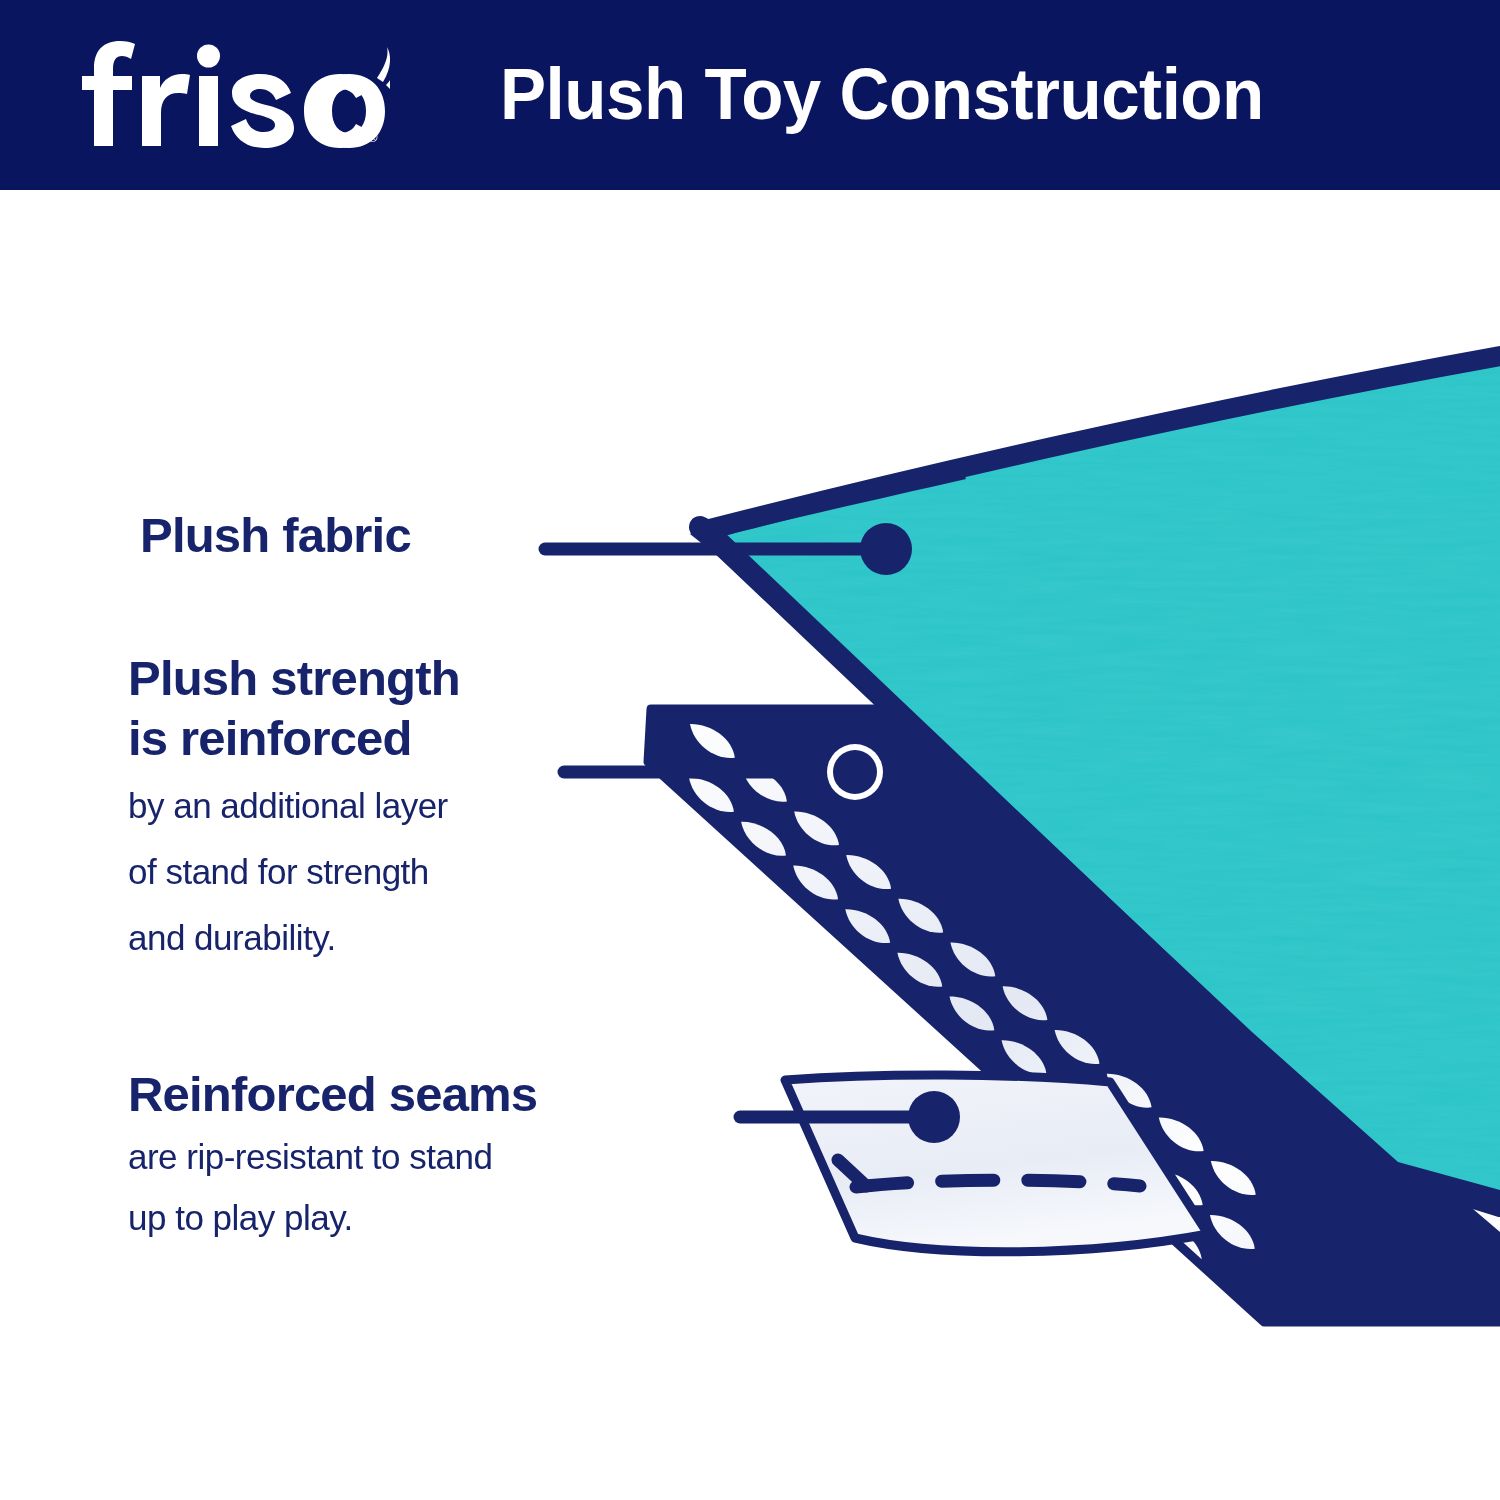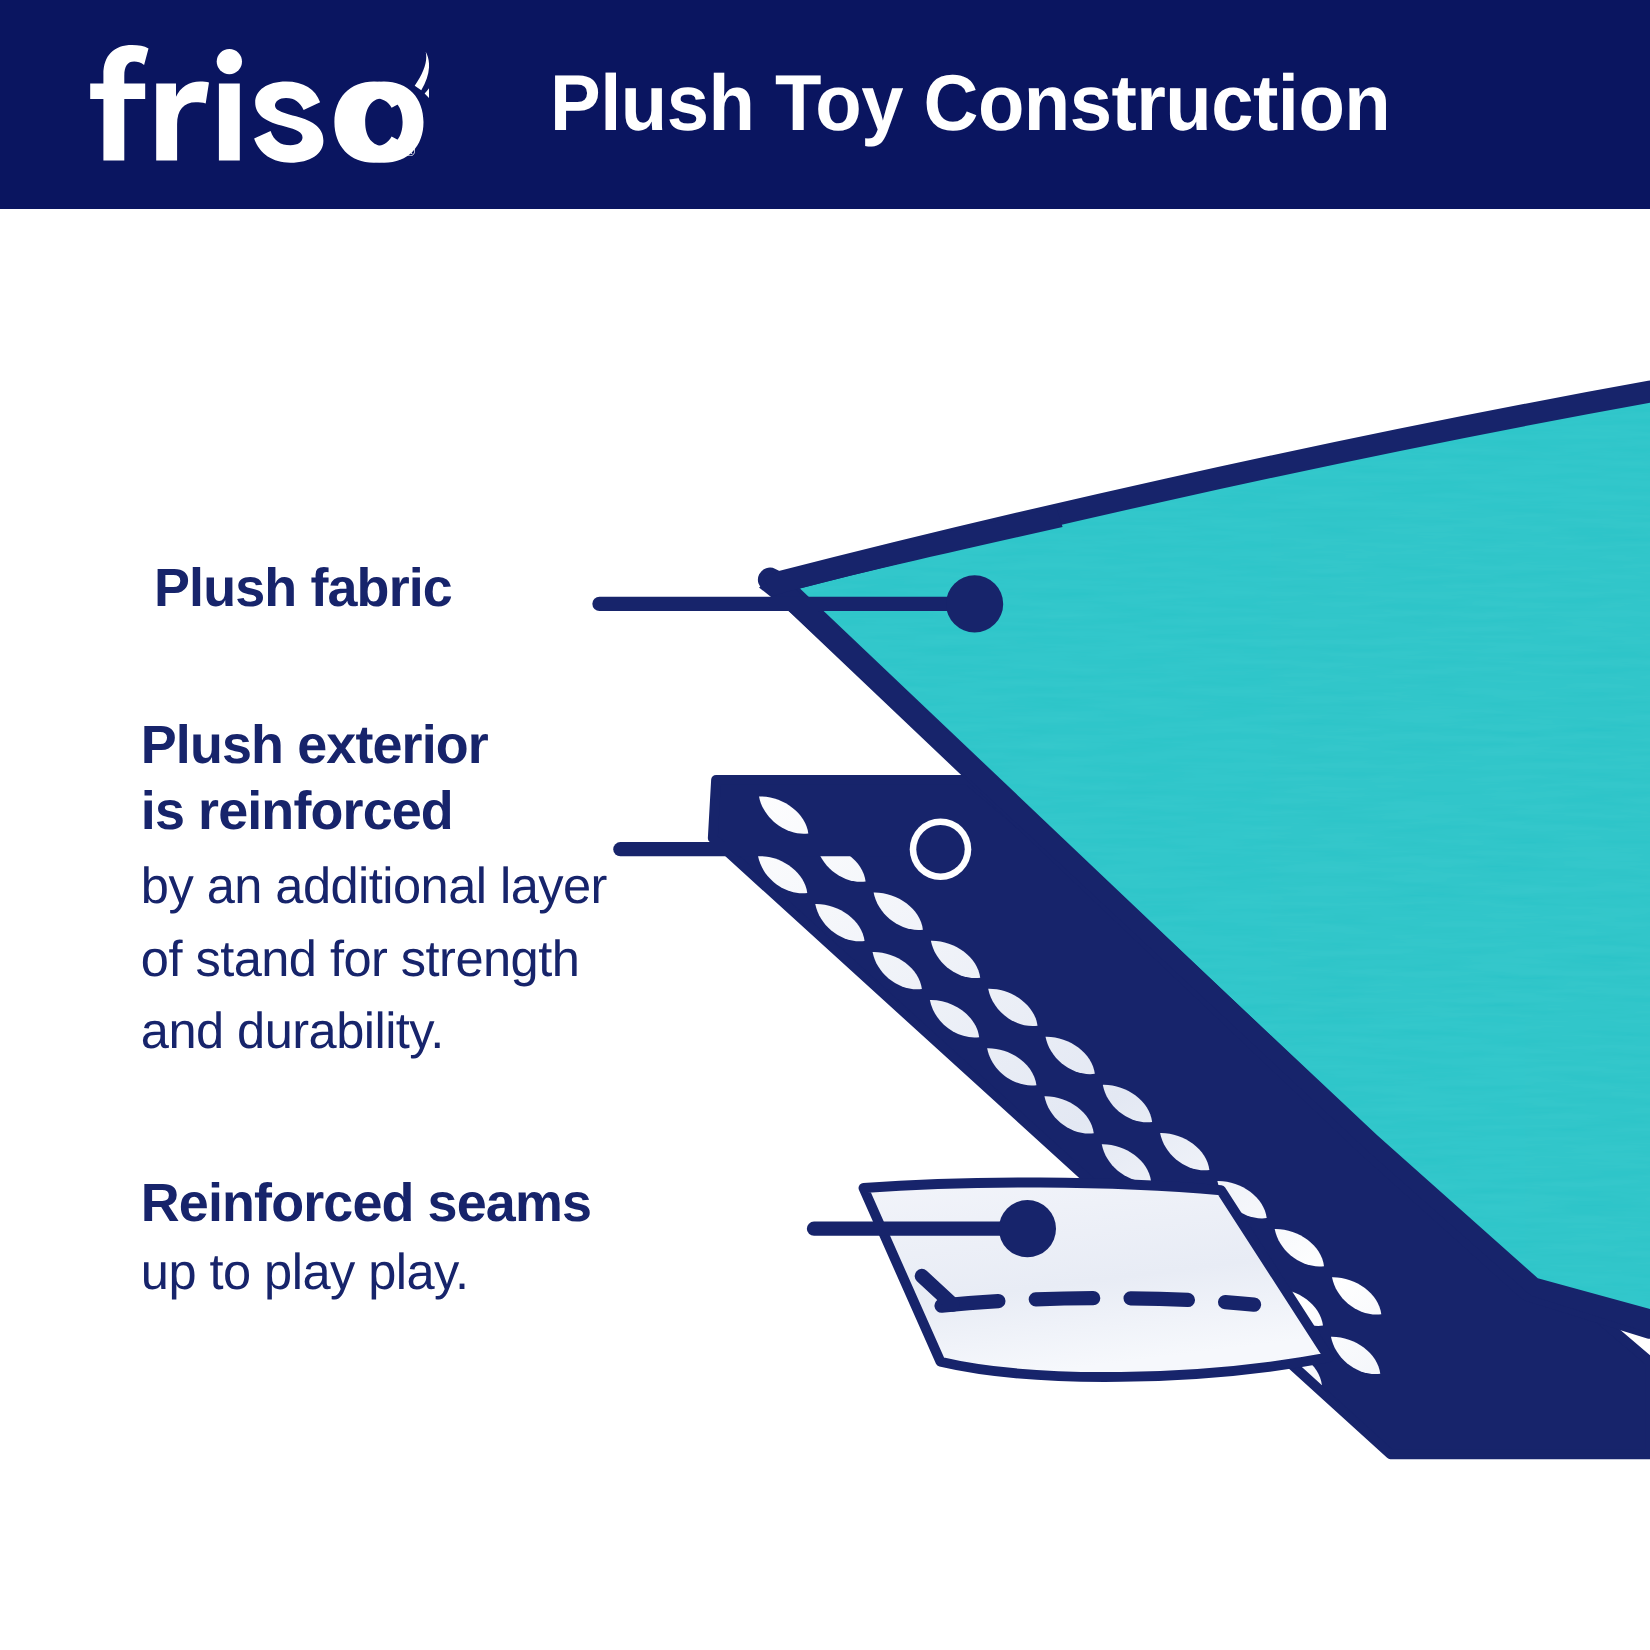--- a/index.html
+++ b/index.html
@@ -48,21 +48,21 @@
     color:#17246B;
     font-weight:bold;
     font-size:49px;
     line-height:60px;
     letter-spacing:-0.8px;
     white-space:nowrap;
   }
   .callout .body{
     color:#17246B;
     font-weight:normal;
-    font-size:46px;
+    font-size:35px;
     line-height:57px;
     letter-spacing:-0.5px;
     white-space:nowrap;
   }
 
   #co-fabric   { left:140px; top:505px; }
   #co-exterior { left:128px; top:648px; }
   #co-seams    { left:128px; top:1064px; }
   #co-exterior .body { margin-top:9px; }
   #co-seams .body { margin-top:4px; }
@@ -298,25 +298,26 @@
         <circle cx="934" cy="1117" r="26" fill="#17246B"></circle>
       </g>
     </g>
   </svg>
 
   <div class="callout" id="co-fabric">
     <div class="head">Plush fabric</div>
   </div>
 
   <div class="callout" id="co-exterior">
-    <div class="head">Plush exterior</div>
+    <div class="head">Plush strength</div>
     <div class="head">is reinforced</div>
     <div class="body">by an additional layer</div>
     <div class="body">of stand for strength</div>
     <div class="body">and durability.</div>
   </div>
 
   <div class="callout" id="co-seams">
     <div class="head">Reinforced seams</div>
+    <div class="body">are rip-resistant to stand</div>
     <div class="body">up to play play.</div>
   </div>
 
 </div>
 
 </body></html>

